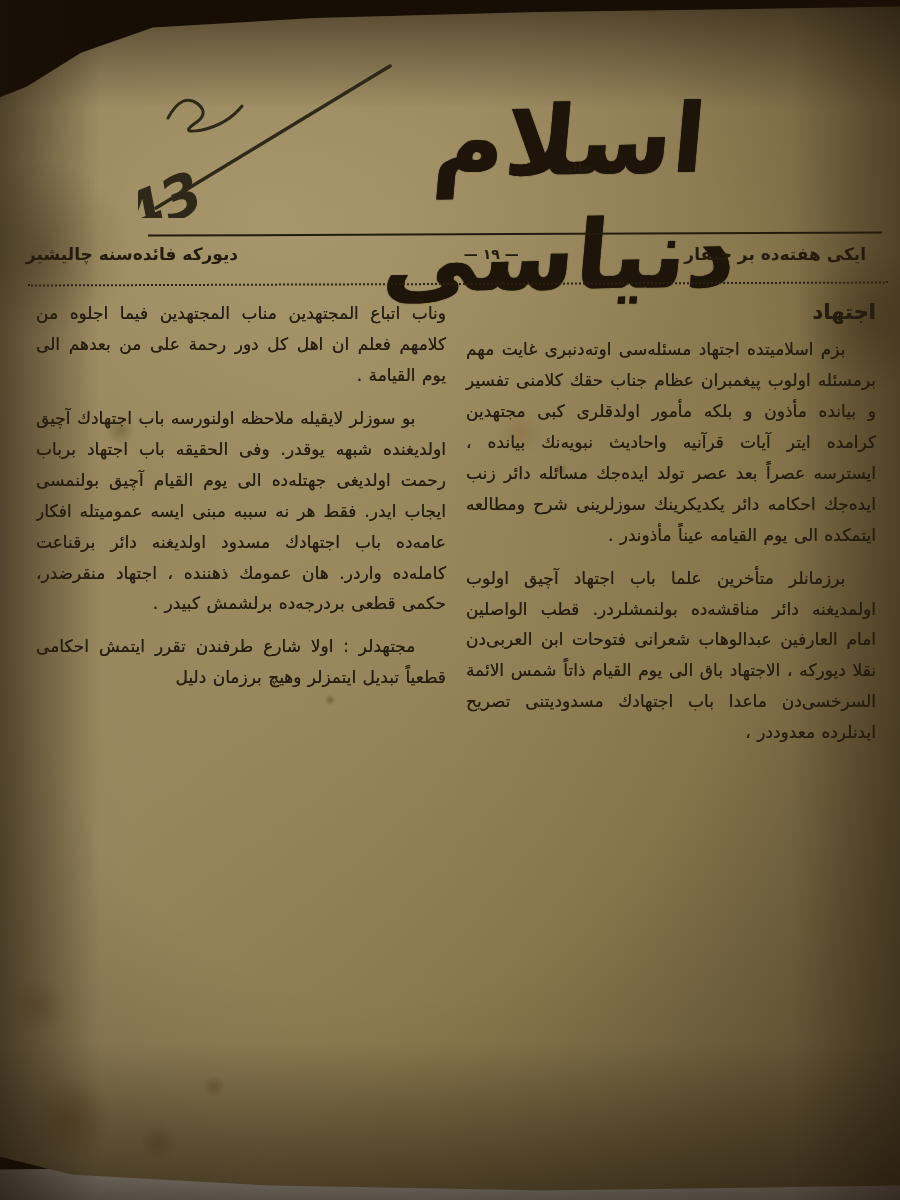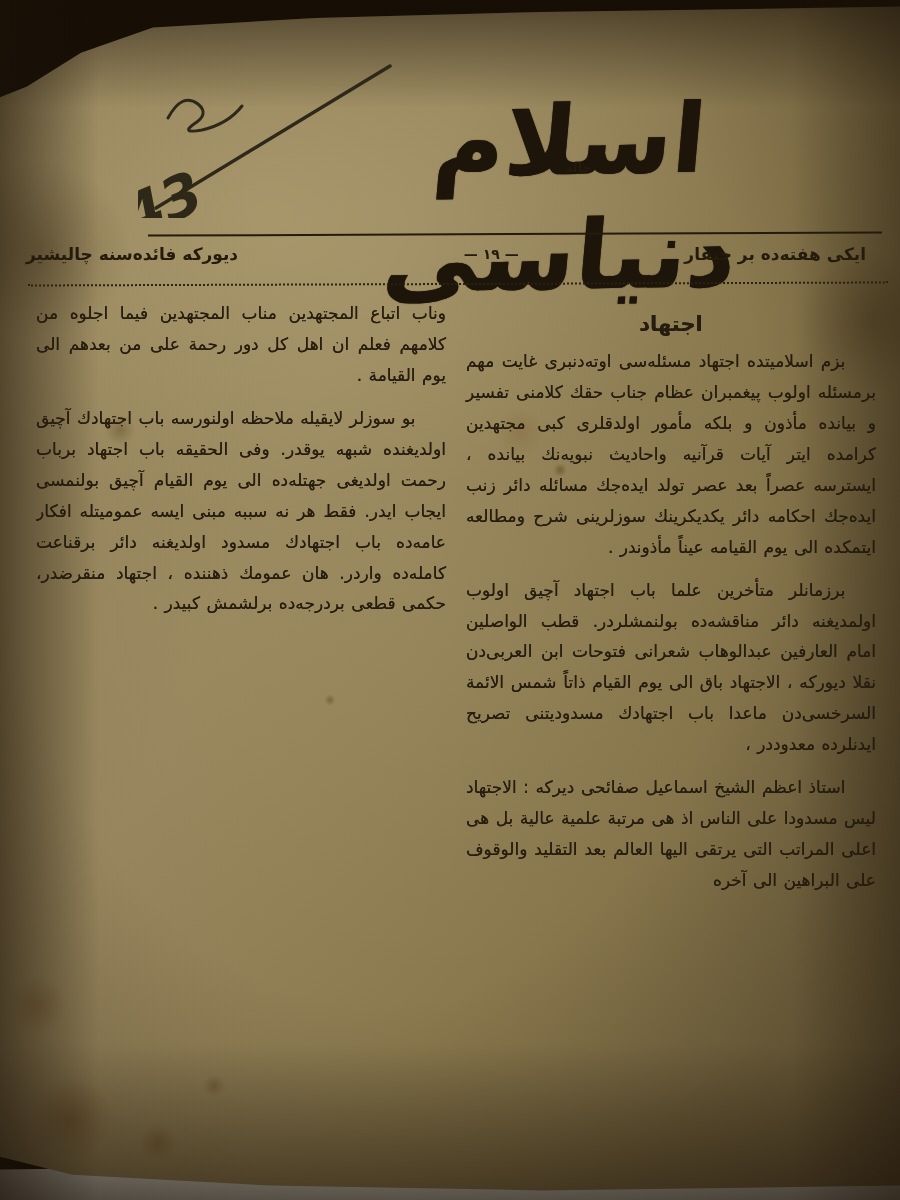--- a/index.html
+++ b/index.html
@@ -92,21 +92,21 @@
     color:#251d0f;
   }
   .col{flex:1;text-align:justify;}
   .col p{
     margin:0 0 12px 0;font-size:17px;line-height:1.82;
     text-shadow:0 0 .6px rgba(30,20,8,.85);
     word-spacing:1px;
   }
   .col p.indent{text-indent:1.8em;}
   .article-heading{
-    text-align:center;font-size:21px;font-weight:bold;margin:14px 0 10px 0;
+    text-align:right;font-size:21px;font-weight:bold;margin:2px 0 10px 0;
     text-shadow:0 0 .6px rgba(30,20,8,.85);
   }
 </style>
 </head>
 <body>
 
 <div class="scan">
 
   <div class="scan-strip"></div>
 
@@ -135,24 +135,24 @@
   </div>
 
   <div class="rule-dotted"></div>
 
   <div class="columns">
 
     <div class="col">
       <div class="article-heading">اجتهاد</div>
       <p class="indent">بزم اسلاميتده اجتهاد مسئله‌سى اوته‌دنبرى غايت مهم برمسئله اولوب پيغمبران عظام جناب حقك كلامنى تفسير و بيانده مأذون و بلكه مأمور اولدقلرى كبى مجتهدين كرامده ايتر آيات قرآنيه واحاديث نبويه‌نك بيانده ، ايسترسه عصراً بعد عصر تولد ايده‌جك مسائله دائر زنب ايده‌جك احكامه دائر يكديكرينك سوزلرينى شرح ومطالعه ايتمكده الى يوم القيامه عيناً مأذوندر .</p>
       <p class="indent">برزمانلر متأخرين علما باب اجتهاد آچيق اولوب اولمديغنه دائر مناقشه‌ده بولنمشلردر. قطب الواصلين امام العارفين عبدالوهاب شعرانى فتوحات ابن العربى‌دن نقلا ديوركه ، الاجتهاد باق الى يوم القيام ذاتاً شمس الائمة السرخسى‌دن ماعدا باب اجتهادك مسدوديتنى تصريح ايدنلرده معدوددر ،</p>
-      <p class="indent">استاذ اعظم الشيخ اسماعيل صفائحى ديركه : الاجتهاد ليس مسدودا على الناس اذ هى مرتبة علمية عالية بل هى اعلى المراتب التى يرتقى اليها العالم بعد التقليد والوقوف على البراهين الى آخره</p>
     </div>
 
     <div class="col">
       <p>وناب اتباع المجتهدين مناب المجتهدين فيما اجلوه من كلامهم فعلم ان اهل كل دور رحمة على من بعدهم الى يوم القيامة .</p>
       <p class="indent">بو سوزلر لايقيله ملاحظه اولنورسه باب اجتهادك آچيق اولديغنده شبهه يوقدر. وفى الحقيقه باب اجتهاد برباب رحمت اولديغى جهتله‌ده الى يوم القيام آچيق بولنمسى ايجاب ايدر. فقط هر نه سببه مبنى ايسه عموميتله افكار عامه‌ده باب اجتهادك مسدود اولديغنه دائر برقناعت كامله‌ده واردر. هان عمومك ذهننده ، اجتهاد منقرضدر، حكمى قطعى بردرجه‌ده برلشمش كبيدر .</p>
+      <p class="indent">مجتهدلر : اولا شارع طرفندن تقرر ايتمش احكامى قطعياً تبديل ايتمزلر وهيچ برزمان دليل</p>
     </div>
 
   </div>
 
   <div class="vignette"></div>
 </div>
 
 </body></html>

